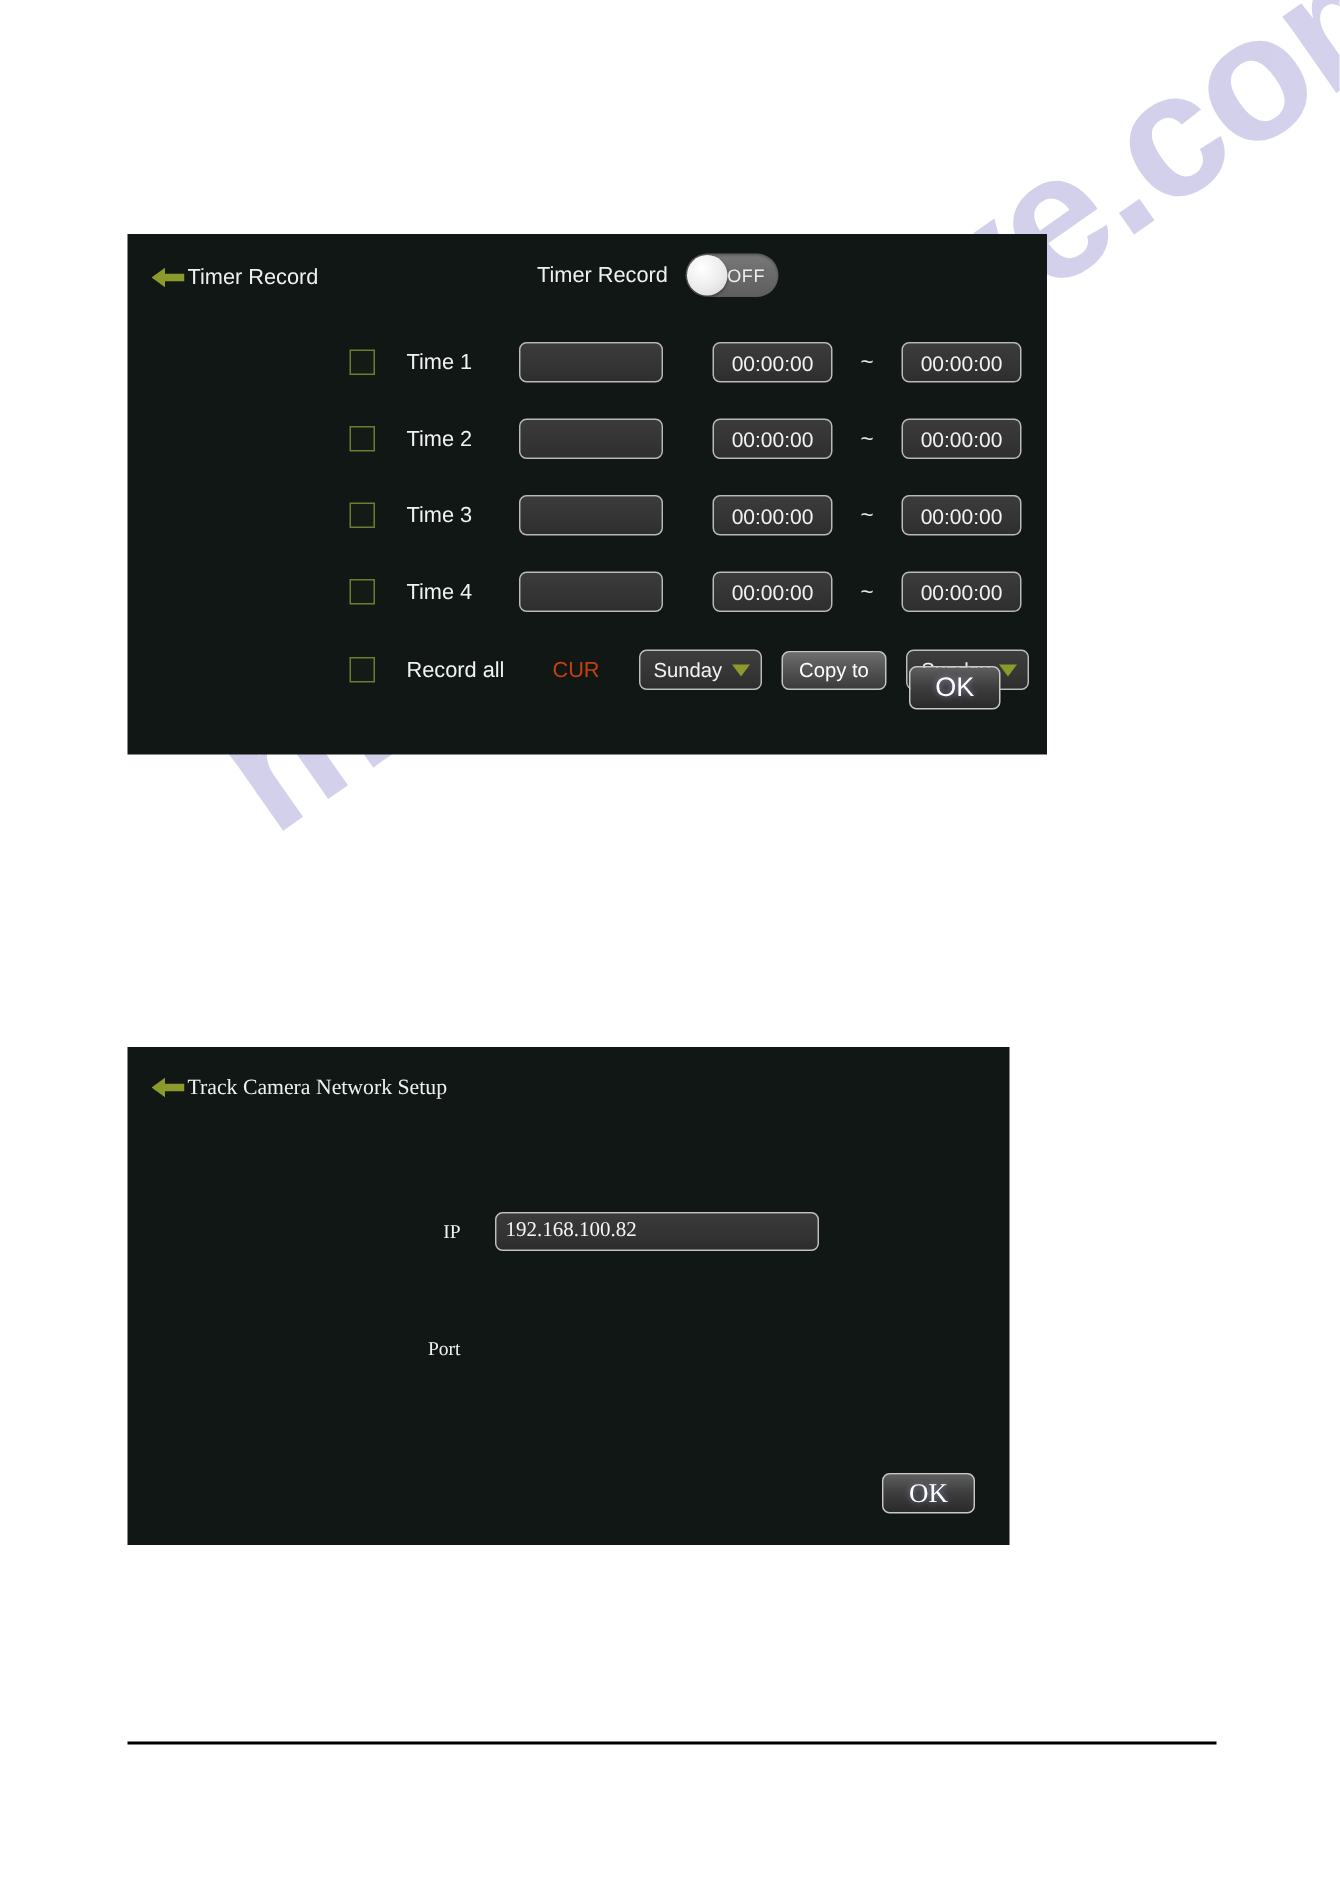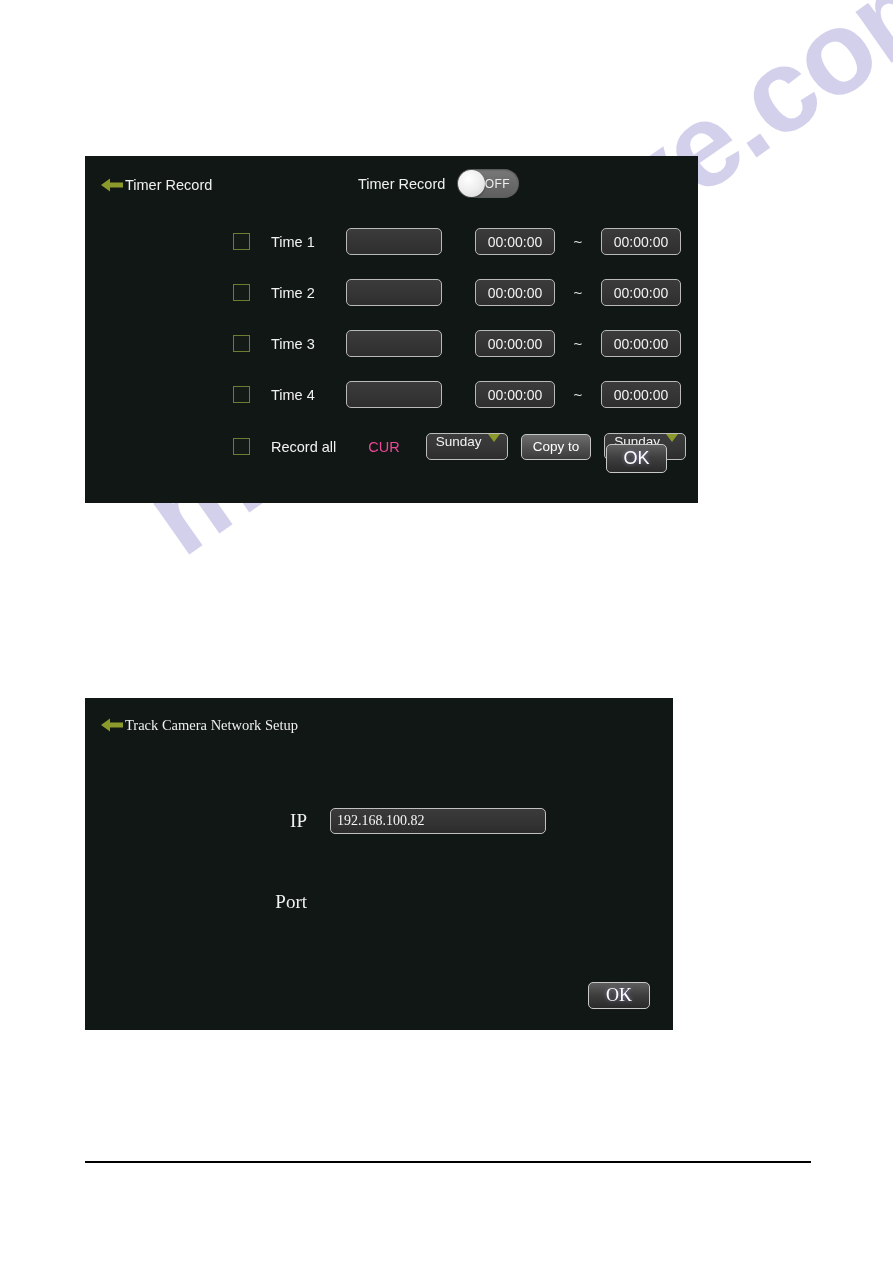--- a/index.html
+++ b/index.html
@@ -150,33 +150,33 @@
 
   
   .bottom-row {
     position: absolute;
     display: flex;
     align-items: center;
     left: 148px;
   }
   .cur-label {
     font-size: 14.5px;
-    color: #ec4899;
+    color: #c2410c;
     margin-left: 32px;
     white-space: nowrap;
   }
   .select {
     box-sizing: border-box;
     border: 1px solid #bdbdbd;
     border-radius: 5px;
     background: linear-gradient(180deg, #3d3d3d 0%, #353535 60%, #2d2d2d 100%);
     height: 27px;
     width: 82px;
     display: flex;
-    align-items: flex-start;
+    align-items: center;
     padding: 0 7px 0 9px;
     font-size: 13.5px;
     color: #f2f2f2;
     justify-content: space-between;
   }
   .caret {
     width: 0; height: 0;
     border-left: 6px solid transparent;
     border-right: 6px solid transparent;
     border-top: 8px solid #8c9a2c;
@@ -208,21 +208,21 @@
     text-shadow: 0 0 4px rgba(180,180,255,.6);
   }
 
   
   .net-row {
     position: absolute;
     display: flex;
     align-items: center;
   }
   .net-label {
-    font-size: 19px;
+    font-size: 13px;
     color: #f2f2f2;
     width: 92px;
     text-align: right;
     white-space: nowrap;
   }
   .net-input {
     box-sizing: border-box;
     margin-left: 23px;
     width: 216px;
     height: 26px;

